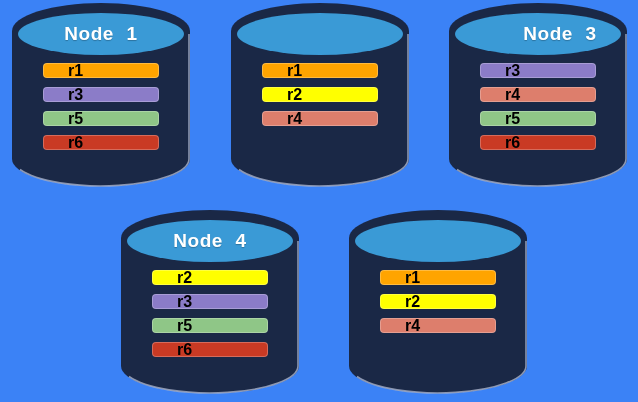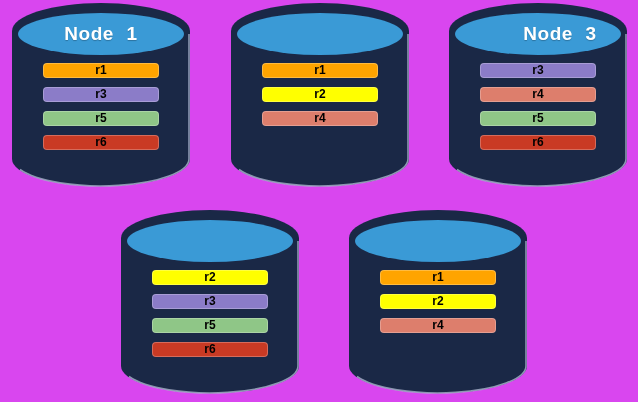--- a/index.html
+++ b/index.html
@@ -27,31 +27,32 @@
     position: absolute;
     top: 62px; left: 31px;
     width: 116px;
   }
   .bar {
     box-sizing: border-box;
     height: 15px;
     margin-bottom: 9px;
     border-radius: 4px;
     border: 1px solid rgba(255,255,255,0.25);
-    text-align: center;
-    font-size: 12px;
+    text-align: left;
+    font-size: 16px;
     font-weight: bold;
     line-height: 13px;
     color: #000000;
+    padding-left: 24px;
   }
 </style>
 </head>
 <body>
 
-<div class="canvas" style="background-color: #d946ef;">
+<div class="canvas" style="background-color: #3b82f6;">
 
   <div class="node" style="left:12px; top:1px;">
     <svg width="178" height="190" viewBox="0 0 178 190">
       <path d="M 0 30 A 89 28 0 0 1 178 30 L 178 158 A 88 27 0 0 1 0 158 Z" fill="#1A2846"></path>
       <path d="M 177 33 L 177 158 A 88 27 0 0 1 8 168.5" fill="none" stroke-width="1.6" opacity="0.8" stroke="#A9B3CC"></path>
       <ellipse cx="89" cy="33" rx="83" ry="21" fill="#3A9AD6"></ellipse>
     </svg>
     <div class="node-title" style="color: rgb(255, 255, 255);">Node 1</div>
     <div class="bars">
       <div class="bar" style="background-color: rgb(255, 164, 0); color: rgb(0, 0, 0);">r1</div>
@@ -88,20 +89,21 @@
       <div class="bar" style="background-color: rgb(201, 58, 36); color: rgb(0, 0, 0);">r6</div>
     </div>
   </div>
 
   <div class="node" style="left:121px; top:208px;">
     <svg width="178" height="190" viewBox="0 0 178 190">
       <path d="M 0 30 A 89 28 0 0 1 178 30 L 178 158 A 88 27 0 0 1 0 158 Z" fill="#1A2846"></path>
       <path d="M 177 33 L 177 158 A 88 27 0 0 1 8 168.5" fill="none" stroke-width="1.6" opacity="0.8" stroke="#A9B3CC"></path>
       <ellipse cx="89" cy="33" rx="83" ry="21" fill="#3A9AD6"></ellipse>
     </svg>
+    <div class="node-title" style="color: rgb(255, 255, 255);">Node 4</div>
     <div class="bars">
       <div class="bar" style="background-color: rgb(255, 255, 0); color: rgb(0, 0, 0);">r2</div>
       <div class="bar" style="background-color: rgb(139, 124, 200); color: rgb(0, 0, 0);">r3</div>
       <div class="bar" style="background-color: rgb(143, 198, 135); color: rgb(0, 0, 0);">r5</div>
       <div class="bar" style="background-color: rgb(201, 58, 36); color: rgb(0, 0, 0);">r6</div>
     </div>
   </div>
 
   <div class="node" style="left:349px; top:208px;">
     <svg width="178" height="190" viewBox="0 0 178 190">

